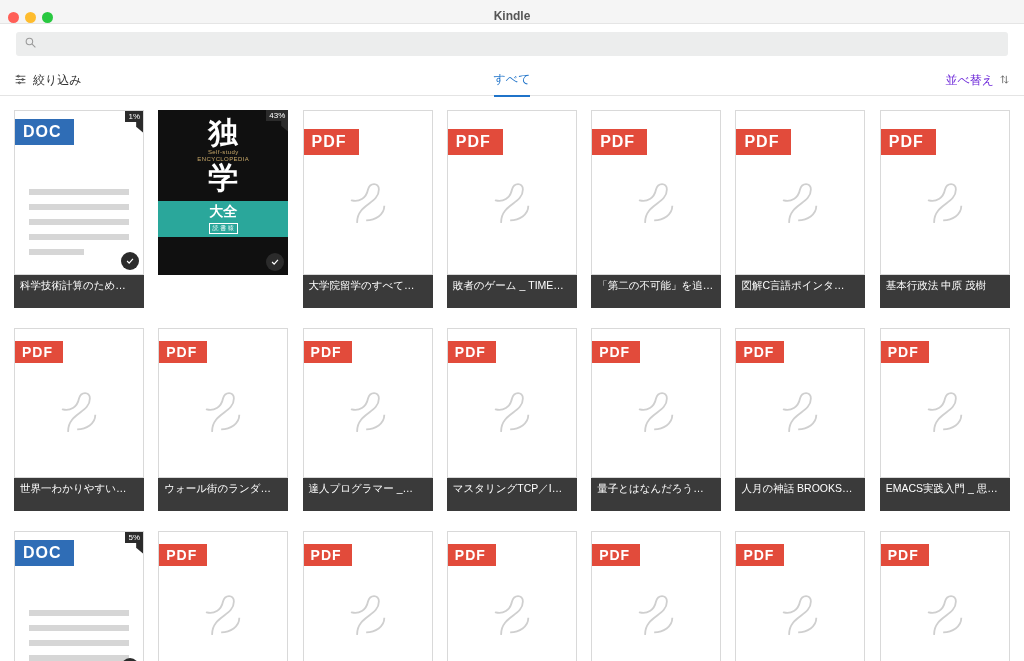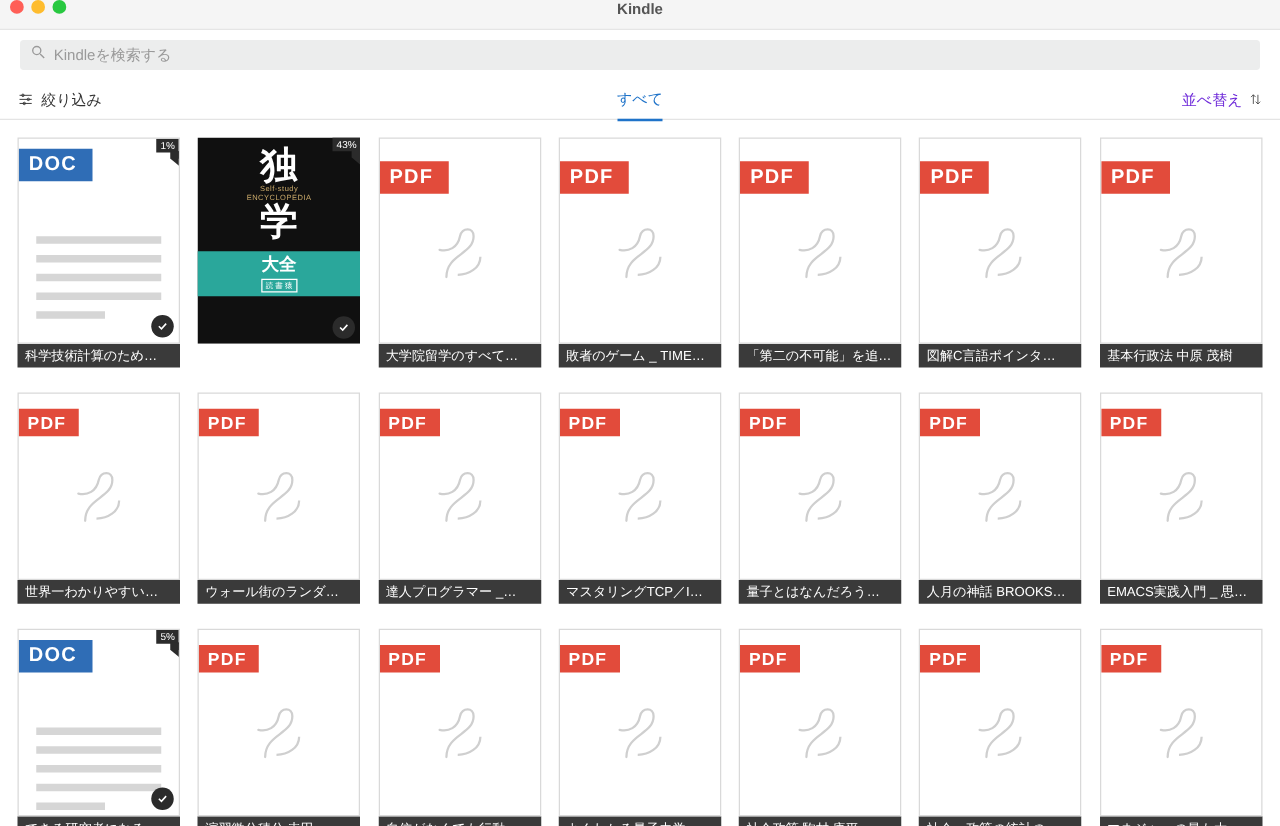--- a/index.html
+++ b/index.html
@@ -1,18 +1,18 @@
 <!DOCTYPE html>
 <html><head>
 <meta charset="utf-8">
 <style>
   * { box-sizing: border-box; margin: 0; padding: 0; }
   html, body { width: 1024px; height: 661px; font-family: -apple-system, "Helvetica Neue", Arial, sans-serif; background:#fff; color:#222; }
   
-  .titlebar { height:24px; display:flex; align-items:flex-start; position:relative; background:#f5f5f5; border-bottom:1px solid #e5e5e5;}
+  .titlebar { height:24px; display:flex; align-items:flex-end; position:relative; background:#f5f5f5; border-bottom:1px solid #e5e5e5;}
   .traffic { display:flex; gap:6px; padding-left:8px;}
   .tl { width:11px; height:11px; border-radius:50%; }
   .tl.red{background:#ff5f57;} .tl.yellow{background:#febc2e;} .tl.green{background:#28c840;}
   .titlebar-title{ position:absolute; left:0; right:0; text-align:center; font-size:12px; font-weight:600; color:#555;}
   
   .searchrow{ padding:8px 16px 10px; background:#fff;}
   .searchbox{ background:#eceded; border-radius:3px; height:24px; display:flex; align-items:center; padding:0 8px; gap:6px;}
   .searchbox svg{ width:13px; height:13px; fill:none; stroke:#9a9a9a; stroke-width:2;}
   .searchbox input{ border:none; background:transparent; outline:none; font-size:12px; flex:1; color:#444;}
   .searchbox input::placeholder{ color:#9a9a9a;}
@@ -22,21 +22,21 @@
   .filter-left svg{ width:13px; height:13px; stroke:#333; stroke-width:1.4; fill:none;}
   .tabs{ position:absolute; left:0; right:0; display:flex; justify-content:center; gap:2px; pointer-events:none;}
   .tab{ font-size:12px; color:#333; padding:6px 0 7px; pointer-events:auto; cursor:pointer; border-bottom:2px solid transparent;}
   .tab.active{ color:#1f73c9; border-bottom-color:#1f73c9;}
   .sort-right{ margin-left:auto; display:flex; align-items:center; gap:5px; font-size:12px; color:#6d28d9; cursor:pointer;}
   .sort-right svg{ width:11px; height:11px; stroke:#333; stroke-width:1.4; fill:none;}
   
   .grid{ padding:14px 14px 10px; display:grid; grid-template-columns: repeat(7, 1fr); column-gap:14px; row-gap:20px;}
   .book{ width:130px; cursor:pointer;}
   .cover{ width:130px; height:165px; border:1px solid #d9d9d9; background:#fff; position:relative; overflow:hidden;}
-  .caption{ background:#3a3a3a; color:#fff; font-size:10.5px; padding:4px 6px; white-space:nowrap; overflow:hidden; text-overflow:ellipsis; height:19px; line-height:12px;}
+  .caption{ background:#3a3a3a; color:#fff; font-size:10.5px; padding:4px 6px; white-space:nowrap; overflow:hidden; text-overflow:ellipsis; height:33px; line-height:12px;}
   
   .pdf-tag{ position:absolute; top:18px; left:0; background:#e24b3b; color:#fff; font-size:16px; font-weight:700; padding:4px 12px 4px 8px; letter-spacing:1px;}
   .pdf-tag.small{ top:12px; font-size:14px; padding:3px 10px 3px 7px;}
   .pdf-icon{ position:absolute; left:50%; top:58%; transform:translate(-50%,-50%);}
   .pdf-icon svg{ width:58px; height:58px; stroke:#cfcfcf; fill:none; stroke-width:2;}
   
   .doc-tag{ position:absolute; top:8px; left:0; background:#2f6db6; color:#fff; font-size:16px; font-weight:700; padding:4px 12px 4px 8px; letter-spacing:1px;}
   .doc-lines{ position:absolute; left:14px; right:14px; top:78px; display:flex; flex-direction:column; gap:9px;}
   .doc-lines span{ height:6px; background:#d6d6d6; display:block;}
   .doc-lines span:last-child{ width:55%;}
@@ -70,21 +70,20 @@
 </div>
 
 <div class="searchrow">
   <div class="searchbox">
     <span>
       <svg viewBox="0 0 24 24">
           <circle cx="10" cy="10" r="6"></circle>
           <line x1="15" y1="15" x2="21" y2="21"></line>
         </svg>
     </span>
-    <input type="text" placeholder="Kindleを検索する" style="">
   </div>
 </div>
 
 <div class="filterrow">
   <div class="filter-left">
     <span>
       <svg viewBox="0 0 24 24">
           <line x1="3" y1="6" x2="21" y2="6"></line>
           <line x1="3" y1="12" x2="21" y2="12"></line>
           <line x1="3" y1="18" x2="21" y2="18"></line>

